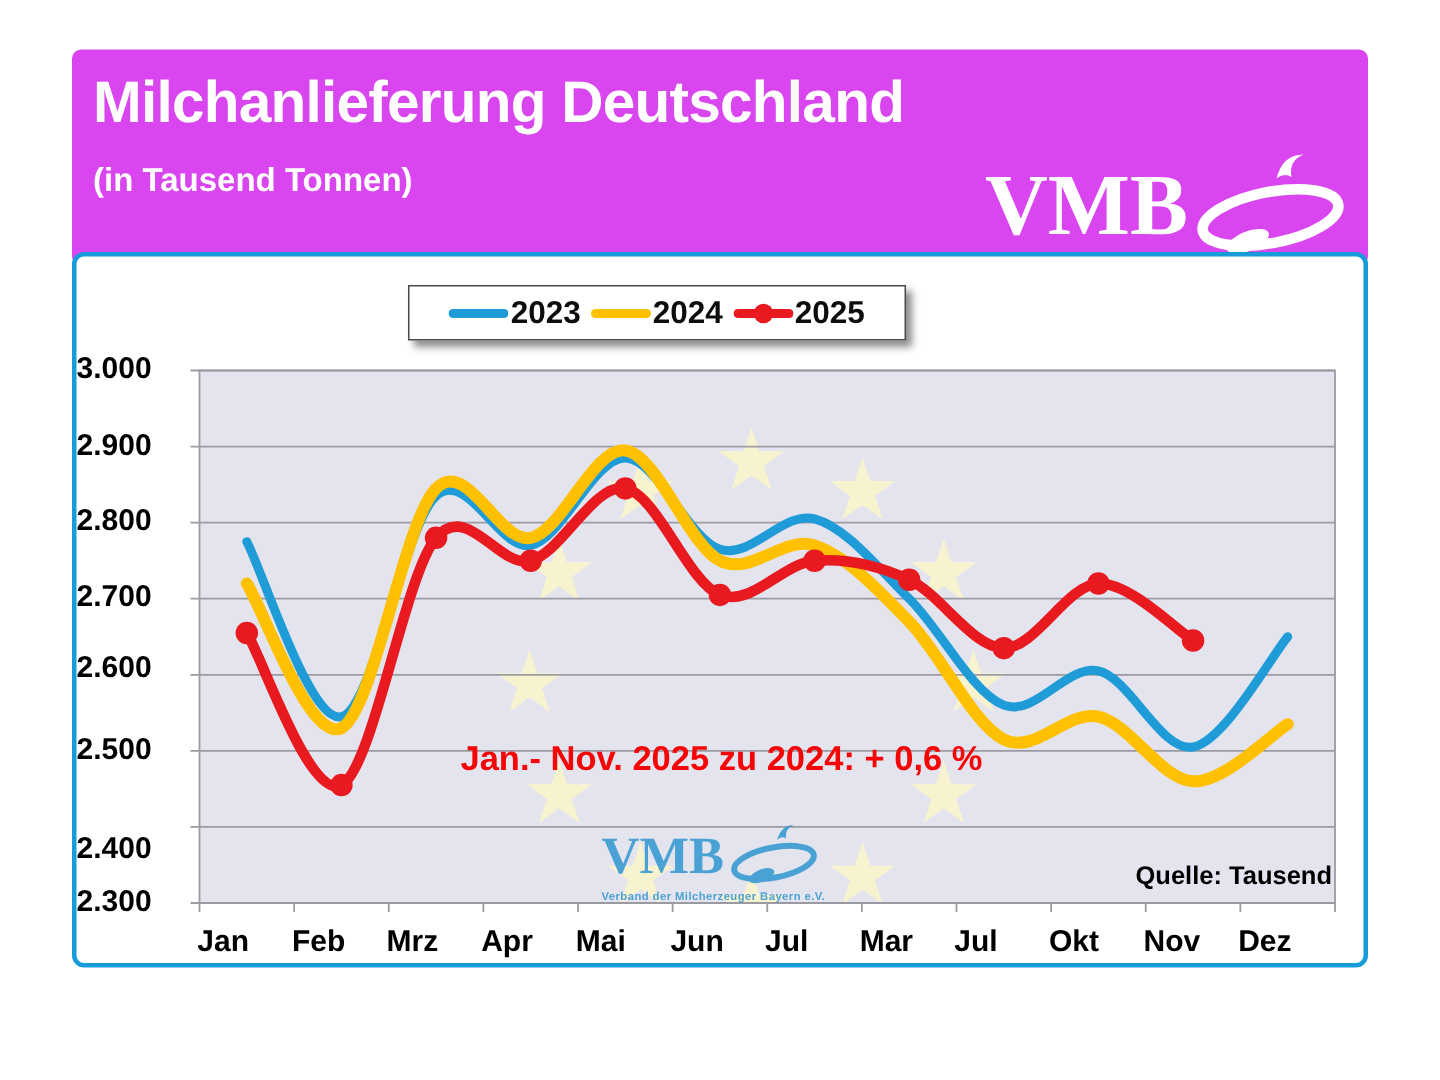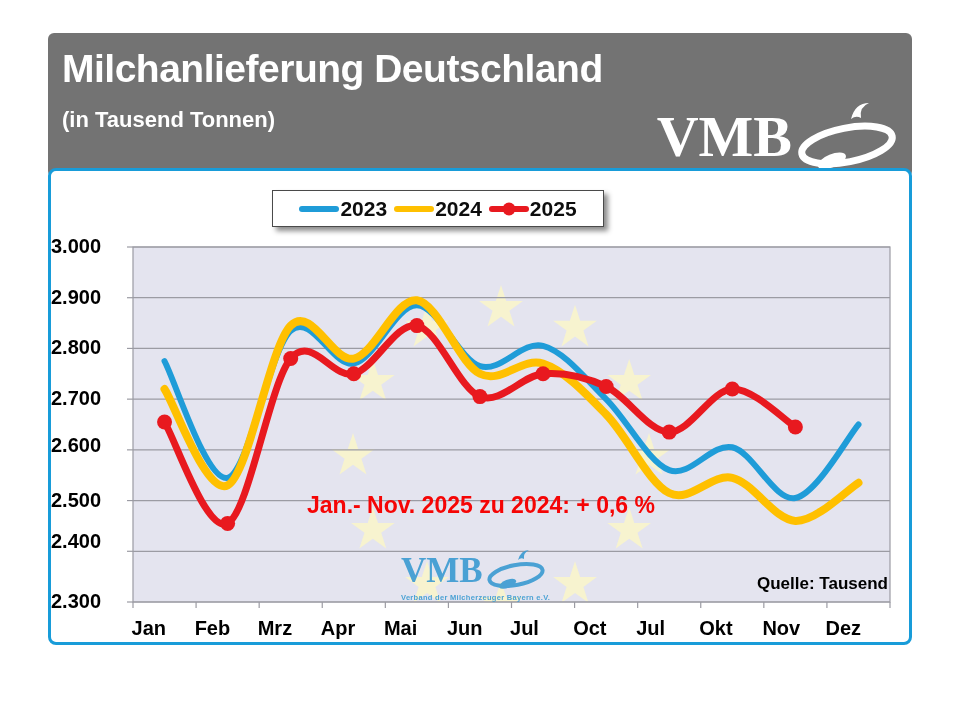--- a/index.html
+++ b/index.html
@@ -3,21 +3,21 @@
 <meta charset="utf-8">
 <style>
   html,body{margin:0;padding:0;}
   body{
     width:960px;height:720px;background:#ffffff;position:relative;
     font-family:"Liberation Sans",sans-serif;overflow:hidden;
   }
   
   .header{
     position:absolute;left:48px;top:33px;width:864px;height:144px;
-    background:#737373;border-radius:6px;color:#fff;
+    background:#d946ef;border-radius:6px;color:#fff;
   }
   .title{position:absolute;left:14px;top:14px;font-size:39px;font-weight:bold;letter-spacing:-0.5px;}
   .subtitle{position:absolute;left:14px;top:74px;font-size:22px;font-weight:bold;text-align:right;}
   .logo{position:absolute;right:10px;bottom:4px;display:flex;align-items:center;}
   .logo-text{font-family:"Liberation Serif",serif;font-weight:bold;font-size:58px;line-height:58px;color:#fff;}
   
   .chart-box{
     position:absolute;left:48px;top:168px;width:858px;height:471px;
     background:#fff;border:3px solid #189CD9;border-radius:8px;
   }
@@ -150,32 +150,32 @@
       </div>
     </div>
 
   <div id="ylabels">
       <div class="ylabel" style="top: 76px;">3.000</div>
       <div class="ylabel" style="top: 126.714px;">2.900</div>
       <div class="ylabel" style="top: 177.429px;">2.800</div>
       <div class="ylabel" style="top: 228.143px;">2.700</div>
       <div class="ylabel" style="top: 275px;">2.600</div>
       <div class="ylabel" style="top: 329.571px;">2.500</div>
-      <div class="ylabel" style="top: 371px;">2.400</div>
+      <div class="ylabel" style="top: 396px;">2.400</div>
       <div class="ylabel" style="top: 431px;">2.300</div>
     </div>
   <div id="xlabels">
       <div class="xlabel" style="left: 113.542px;">Jan</div>
       <div class="xlabel" style="left: 176.625px;">Feb</div>
       <div class="xlabel" style="left: 239.708px;">Mrz</div>
       <div class="xlabel" style="left: 302.792px;">Apr</div>
       <div class="xlabel" style="left: 365.875px;">Mai</div>
       <div class="xlabel" style="left: 428.958px;">Jun</div>
       <div class="xlabel" style="left: 492.042px;">Jul</div>
-      <div class="xlabel" style="left: 555.125px;">Oct</div>
+      <div class="xlabel" style="left: 555.125px;">Mar</div>
       <div class="xlabel" style="left: 618.208px;">Jul</div>
       <div class="xlabel" style="left: 681.292px;">Okt</div>
       <div class="xlabel" style="left: 744.375px;">Nov</div>
       <div class="xlabel" style="left: 807.458px;">Dez</div>
     </div>
 
   <div class="annotation">Jan.- Nov. 2025 zu 2024: + 0,6 %</div>
 
   <div class="watermark">
     <div class="wm-row">

